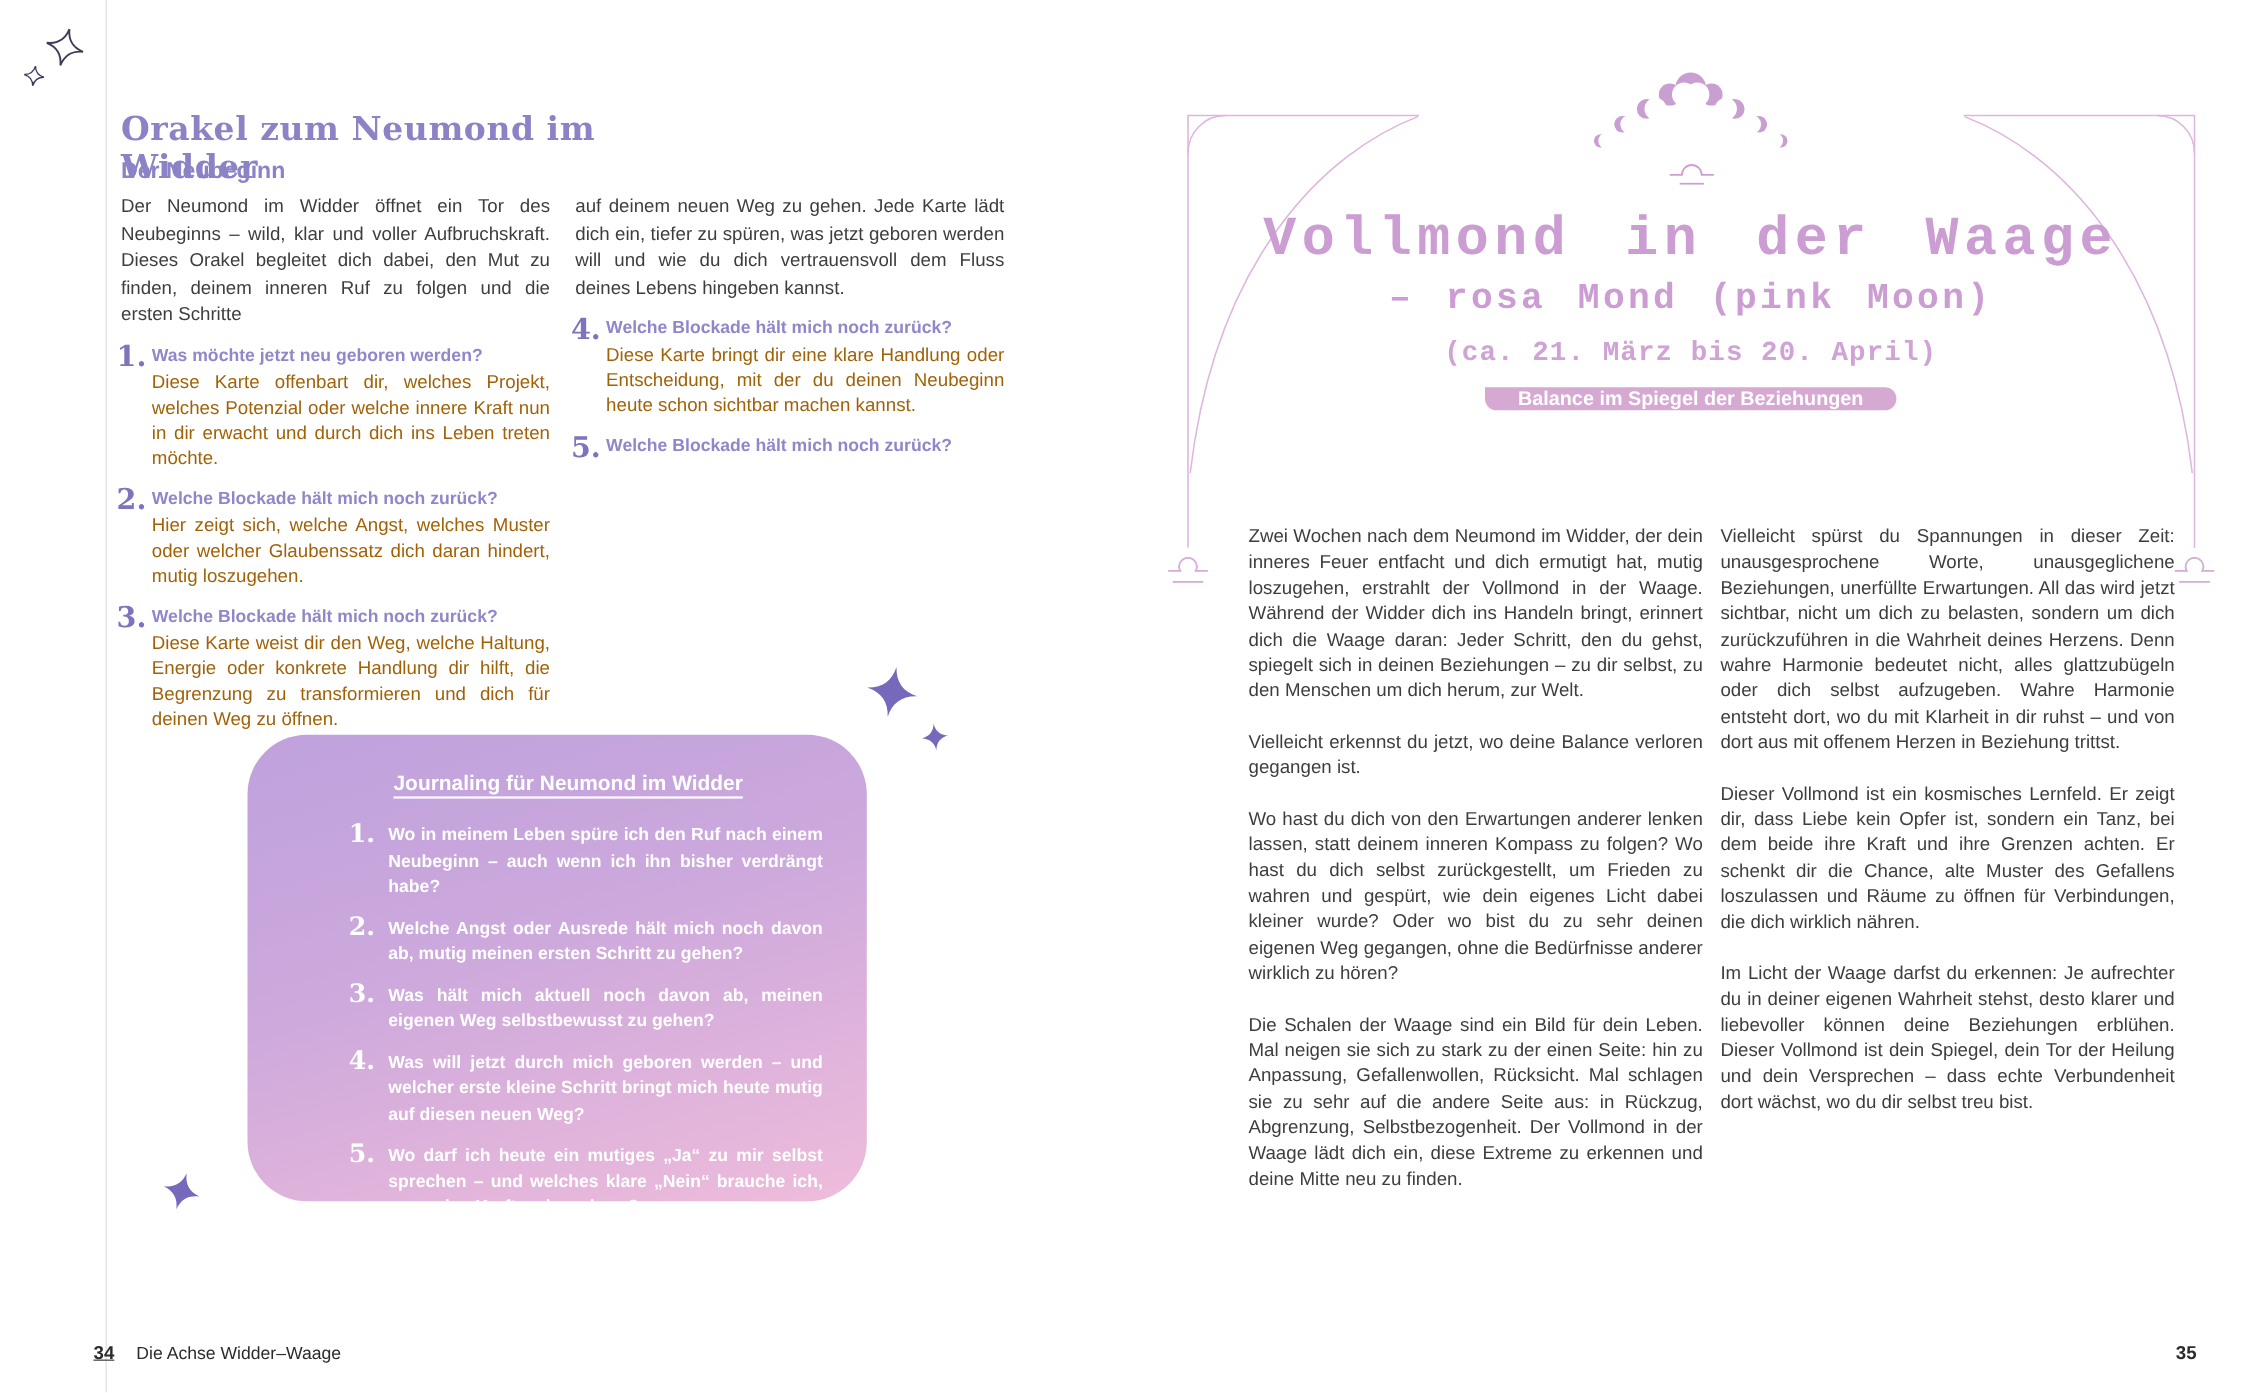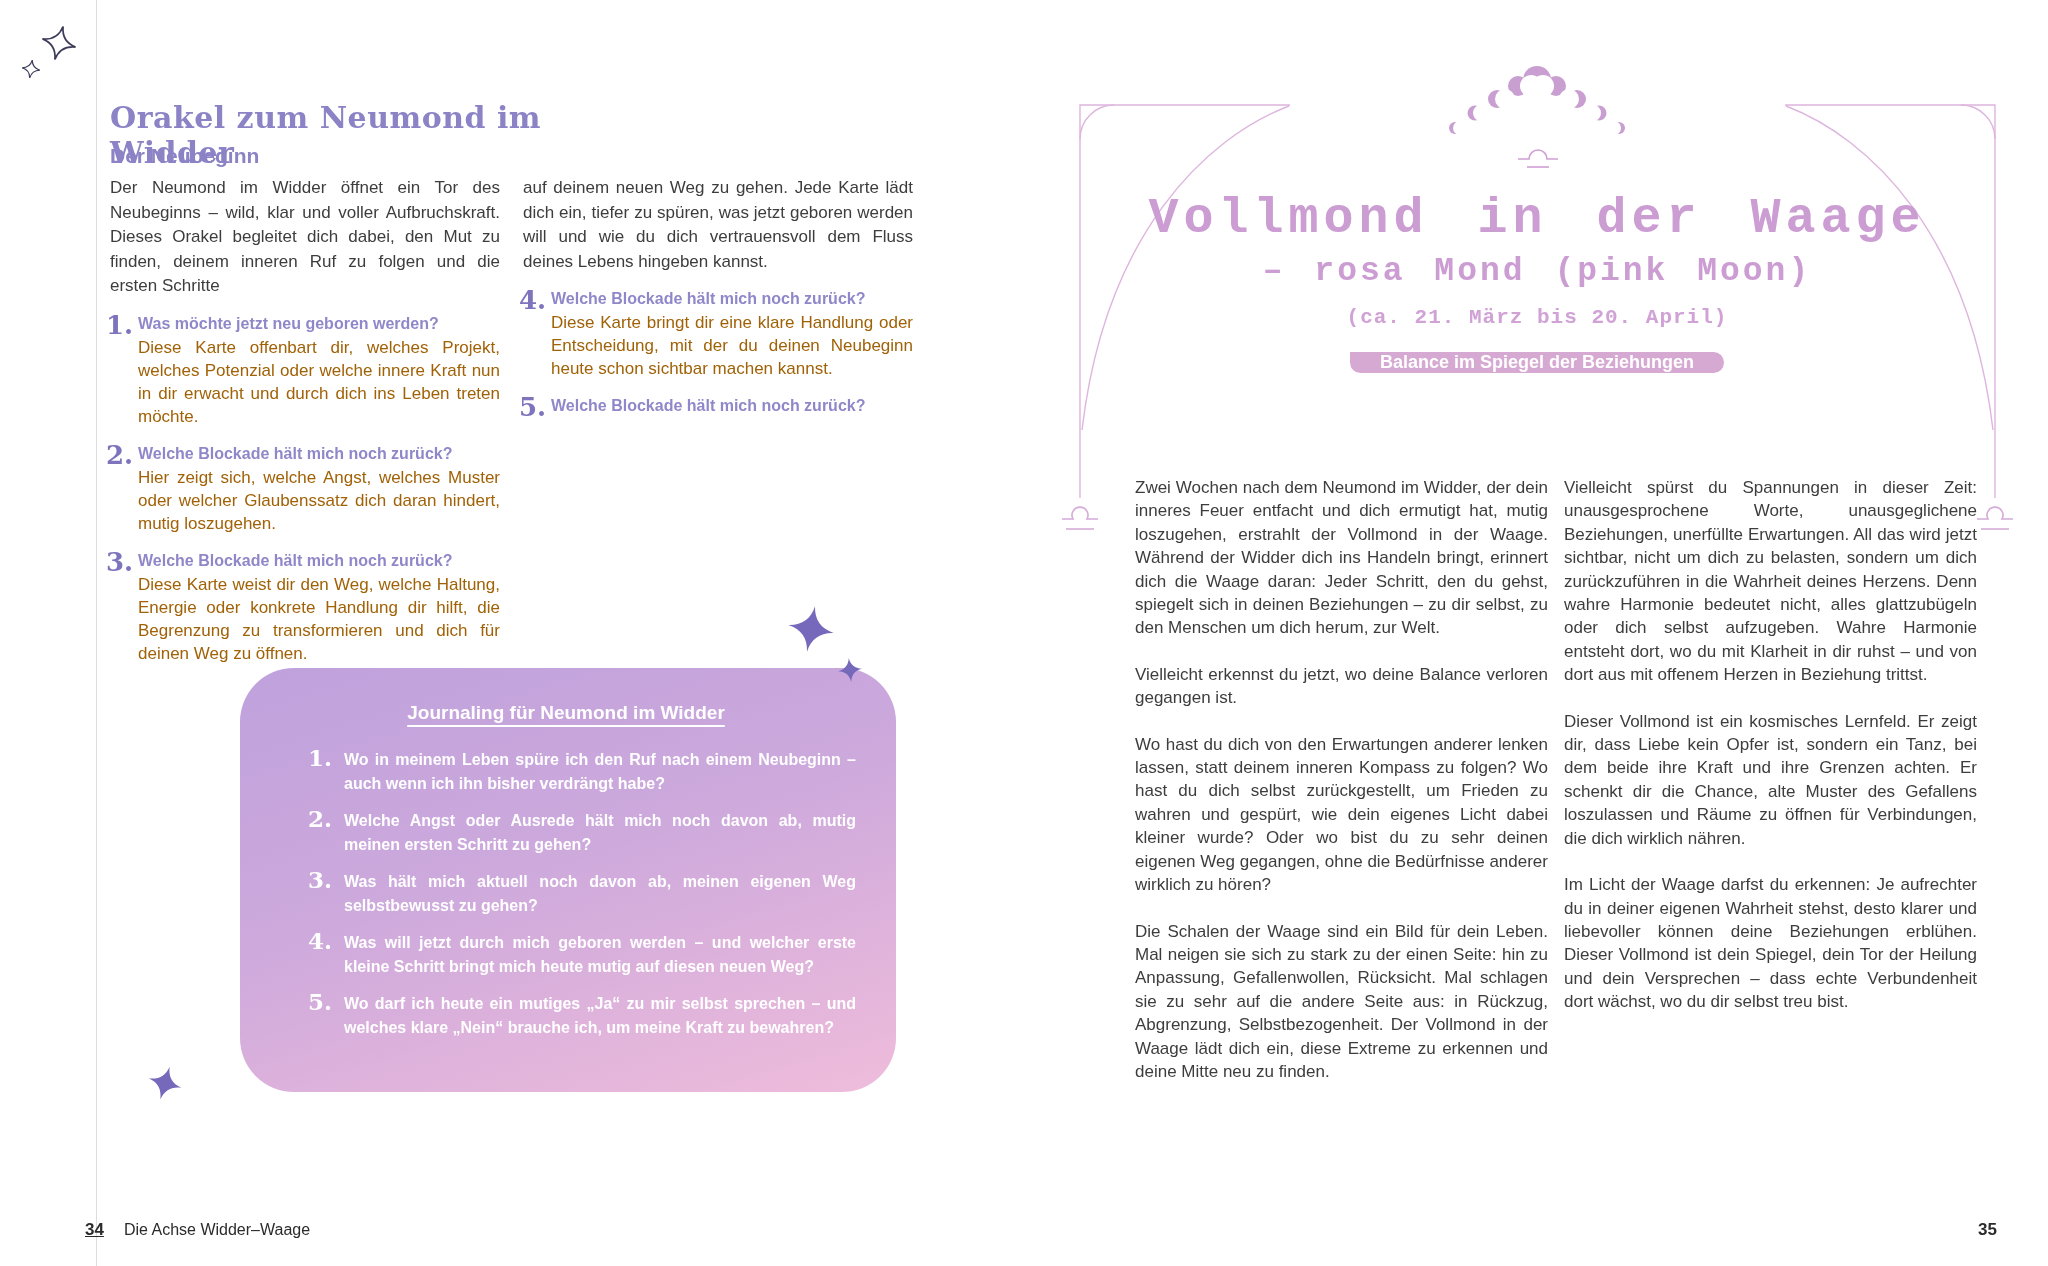--- a/index.html
+++ b/index.html
@@ -15,41 +15,41 @@
   .lp-cols{position:absolute;left:110px;top:176px;width:803px;display:flex;gap:23px;}
   .lp-col{width:390px;}
   .intro{margin:0 0 16px 0;font-size:17px;line-height:24.5px;text-align:justify;color:#3d3d3d;}
   .oracle-item{position:relative;padding-left:28px;margin-bottom:17px;}
   .o-num{position:absolute;left:-4px;top:-5px;font-family:"DejaVu Serif",serif;
          font-weight:bold;font-size:26px;color:#7d74bd;}
   .o-title{font-size:16px;font-weight:bold;color:#8f87c9;margin-bottom:3px;}
   .o-text{margin:0;font-size:17px;line-height:23px;text-align:justify;color:#a16207;}
 
   
-  .journal{position:absolute;left:225px;top:668px;width:656px;height:424px;border-radius:54px;
+  .journal{position:absolute;left:225px;top:668px;width:563px;height:424px;border-radius:54px;
            background:linear-gradient(163deg,#bfa1dc 0%,#cda9dc 45%,#efbcdb 100%);
-           box-sizing:border-box;padding:34px 36px 0 32px;color:#ffffff;margin-left:15px;}
+           box-sizing:border-box;padding:34px 36px 0 56px;color:#ffffff;}
   .j-title{text-align:center;font-size:19px;font-weight:bold;
            text-decoration:underline;text-underline-offset:6px;text-decoration-thickness:1.5px;}
   .j-items{margin-top:24px;margin-left:16px;margin-right:4px;}
   .j-item{position:relative;padding-left:56px;margin-bottom:14px;}
   .j-num{position:absolute;left:20px;top:-4px;font-family:"DejaVu Serif",serif;
          font-weight:bold;font-size:23px;}
   .j-text{margin:0;font-size:16px;line-height:23.5px;font-weight:bold;text-align:justify;}
 
   .footer-left{position:absolute;left:85px;top:1220px;font-size:16px;color:#2b2b2b;}
   .footer-left b{font-size:17px;margin-right:20px;text-decoration:underline;}
   .footer-right{position:absolute;left:1978px;top:1220px;font-size:17px;font-weight:bold;color:#2b2b2b;}
 
   
   .rp-center{position:absolute;left:1057px;width:960px;text-align:center;
              font-family:Liberation Mono, monospace;font-weight:bold;color:#cb9dd2;}
   .rp-title{top:190px;font-size:50px;letter-spacing:5px;word-spacing:14px;}
   .rp-subtitle{top:253px;font-size:33px;letter-spacing:3px;word-spacing:6px;}
-  .rp-date{top:306px;font-size:21px;color:#d0a2d6;letter-spacing:1px;}
+  .rp-date{top:306px;font-size:25px;color:#d0a2d6;letter-spacing:1px;}
   .rp-badge-row{position:absolute;left:1057px;top:352px;width:960px;text-align:center;}
   .badge{display:inline-block;background:#d5a9d2;color:#ffffff;font-family:"Liberation Sans",sans-serif;
          font-size:18px;font-weight:bold;padding:0 30px;border-radius:0 20px 20px 20px;}
   .rp-cols{position:absolute;left:1135px;top:476px;width:842px;display:flex;gap:16px;}
   .rp-col{width:413px;}
   .rp-col p{margin:0 0 23px 0;font-size:17px;line-height:23.4px;text-align:justify;color:#3d3d3d;}
 
   svg{position:absolute;overflow:visible;}
 </style>
 </head>

